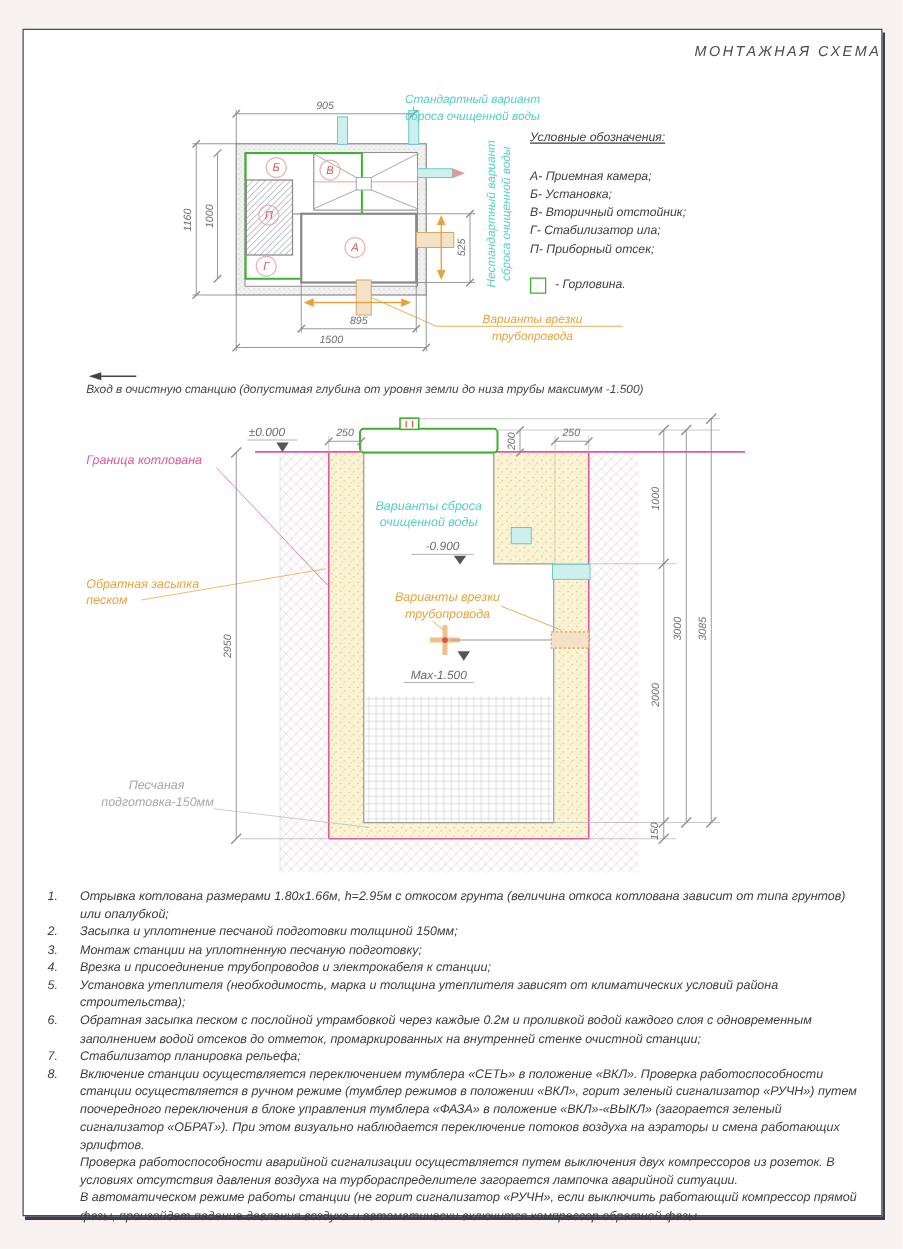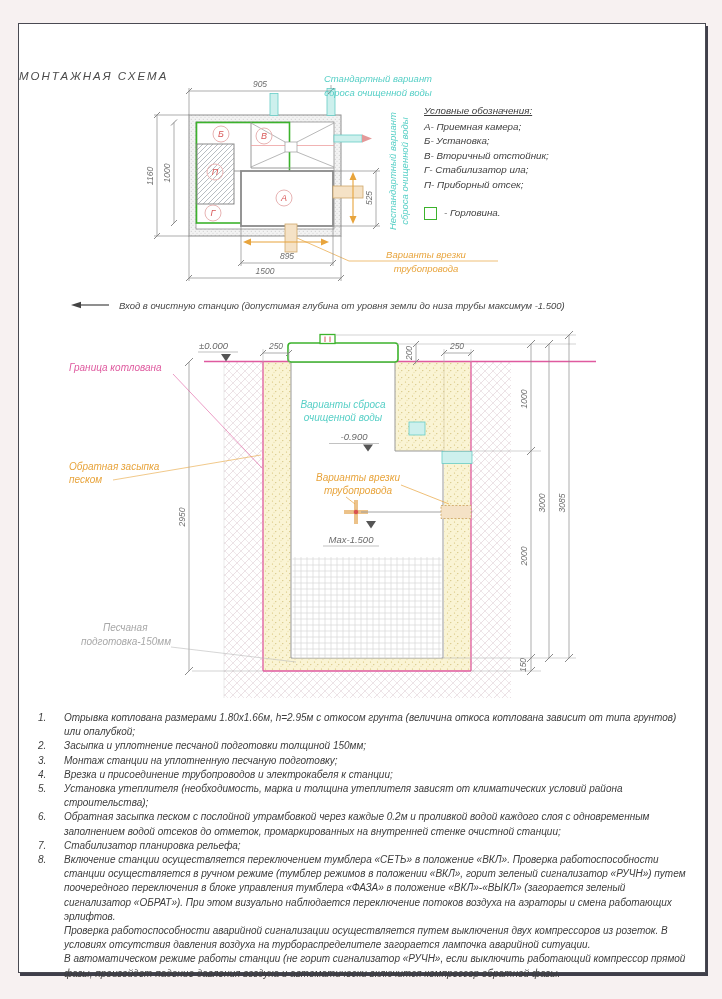--- a/index.html
+++ b/index.html
@@ -8,32 +8,32 @@
     background:#f7f1f1;
     font-family:"Liberation Sans",sans-serif;
     overflow:hidden;
   }
   .sheet{
     position:absolute;left:18px;top:23px;width:688px;height:950px;
     background:#ffffff;border:1.5px solid #4a4a52;
     box-shadow:2px 3px 0 #3f3f4a;
     font-style:italic;color:#3d3d3d;box-sizing:border-box;
   }
-  .title-block{position:absolute;left:0;top:12px;width:100%;text-align:left;color:#4a4a4a;margin-top:34px;}
+  .title-block{position:absolute;left:0;top:12px;width:100%;text-align:right;color:#4a4a4a;}
   .title-l1{font-size:11.5px;letter-spacing:2px;}
   .title-l2{font-size:10.5px;letter-spacing:1px;margin-top:3px;}
   svg{position:absolute;overflow:visible;}
   svg text{font-family:"Liberation Sans",sans-serif;font-style:italic;}
   .dim{fill:#6f6f6f;font-size:8.5px;}
   .legend{position:absolute;left:405px;top:80px;font-size:9.8px;color:#3f3f3f;line-height:14.5px;}
-  .legend-title{text-decoration:underline;margin-bottom:1px;}
+  .legend-title{text-decoration:underline;margin-bottom:16px;}
   .legend-neck{display:flex;align-items:center;margin-top:14px;}
   .neck-square{display:inline-block;width:11px;height:11px;border:1.6px solid #3cb32c;margin-right:7px;}
   .notes{position:absolute;left:50px;top:272px;font-size:9.5px;color:#474747;}
-  .note-row{display:flex;align-items:center;height:18px;}
+  .note-row{display:flex;align-items:flex-start;height:18px;flex-direction:column;}
   .note-row svg{position:static;margin-right:8px;flex:0 0 auto;}
   .procedure{position:absolute;left:19px;top:687px;width:654px;font-size:10px;color:#3d3d3d;line-height:14.2px;}
   .proc-title{text-decoration:underline;margin-bottom:2px;}
   .proc-row{display:flex;}
   .proc-num{flex:0 0 26px;}
   .proc-txt{flex:1;font-style:italic;}
   .proc-extra{margin-left:26px;}
 </style>
 </head>
 <body>

